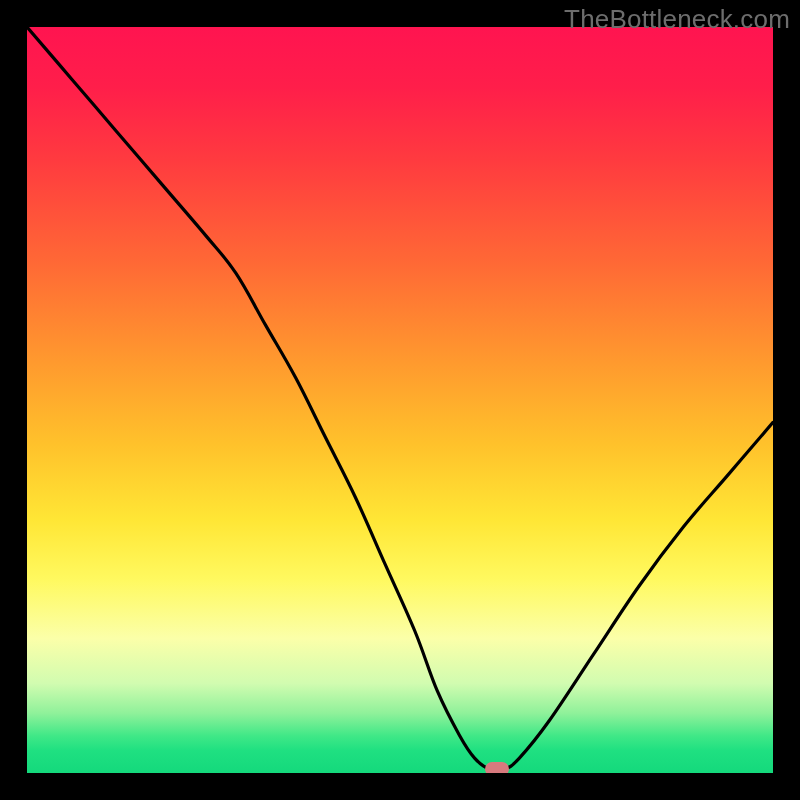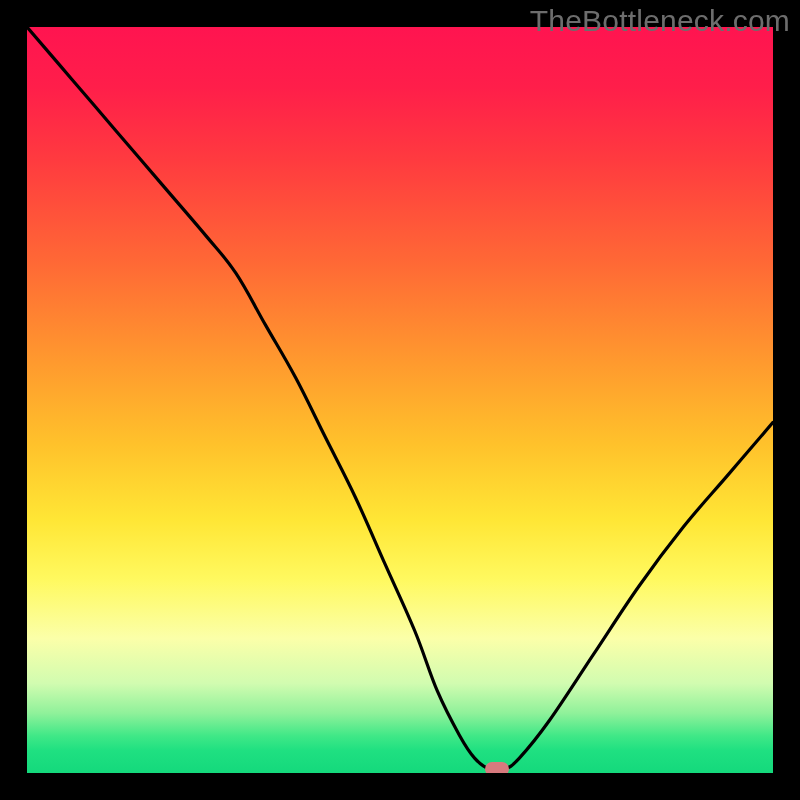--- a/index.html
+++ b/index.html
@@ -15,21 +15,21 @@
     position: relative;
     width: 800px;
     height: 800px;
     background: #000;
   }
   .watermark {
     position: absolute;
     top: 4px;
     right: 10px;
     color: #6d6d6d;
-    font-size: 30px;
+    font-size: 26px;
     font-weight: 400;
     letter-spacing: 0.2px;
     z-index: 10;
   }
   .plot-area {
     position: absolute;
     left: 27px;
     top: 27px;
     width: 746px;
     height: 746px;

